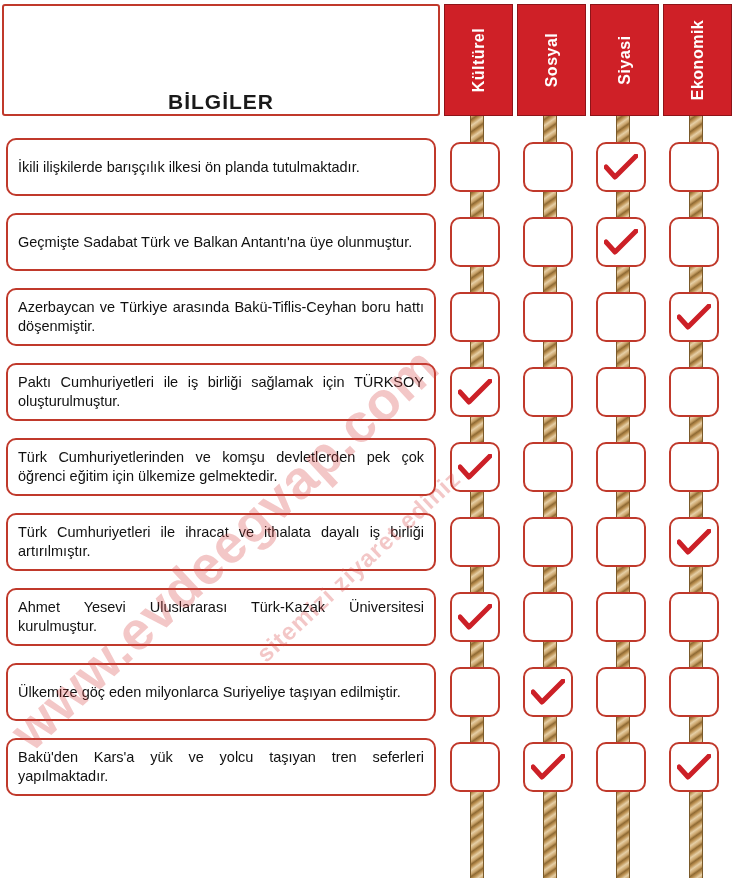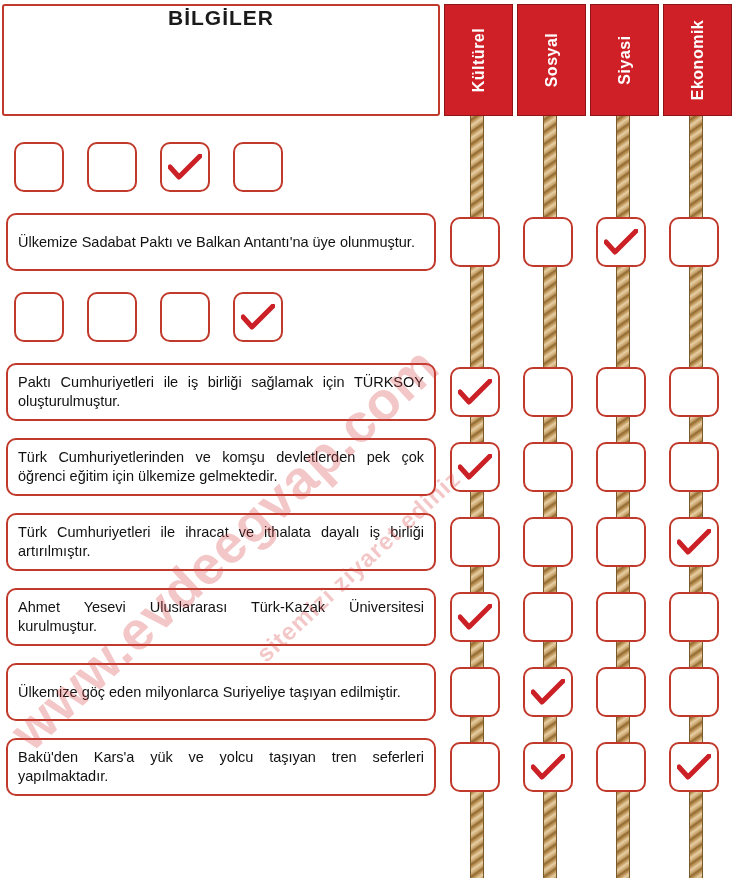--- a/index.html
+++ b/index.html
@@ -31,21 +31,21 @@
     display: flex;
     align-items: stretch;
   }
   .info-head {
     width: 438px;
     margin-left: 2px;
     border: 2px solid #c0392b;
     border-radius: 3px;
     background: #ffffff;
     display: flex;
-    align-items: flex-start;
+    align-items: flex-end;
     justify-content: center;
     box-sizing: border-box;
   }
   .info-head-label {
     font-size: 21px;
     font-weight: bold;
     letter-spacing: 1px;
     color: #1a1a1a;
   }
   .col-head {
@@ -204,71 +204,77 @@
     </div>
   </div>
 
   <div class="rope" style="left:470px;"></div>
   <div class="rope" style="left:543px;"></div>
   <div class="rope" style="left:616px;"></div>
   <div class="rope" style="left:689px;"></div>
 
   <div class="rows" id="rows-container">
       <div class="row">
-        <div class="cells">
-          <div class="cell">
-            <svg class="tick hidden" viewBox="0 0 34 26">
-              <path d="M2 13 L11 23 L32 2" fill="none" stroke="#cc2027" stroke-width="5" stroke-linecap="round" stroke-linejoin="round"></path>
-            </svg>
-          </div>
-          <div class="cell">
-            <svg class="tick hidden" viewBox="0 0 34 26">
-              <path d="M2 13 L11 23 L32 2" fill="none" stroke="#cc2027" stroke-width="5" stroke-linecap="round" stroke-linejoin="round"></path>
-            </svg>
-          </div>
-          <div class="cell">
-            <svg class="tick" viewBox="0 0 34 26">
-              <path d="M2 13 L11 23 L32 2" fill="none" stroke="#cc2027" stroke-width="5" stroke-linecap="round" stroke-linejoin="round"></path>
-            </svg>
-          </div>
-          <div class="cell">
-            <svg class="tick hidden" viewBox="0 0 34 26">
-              <path d="M2 13 L11 23 L32 2" fill="none" stroke="#cc2027" stroke-width="5" stroke-linecap="round" stroke-linejoin="round"></path>
-            </svg>
-          </div>
-        </div>
-      </div>
-      <div class="row">
-        <div class="stmt">
-          <div class="stmt-text">Ülkemize Sadabat Paktı ve Balkan Antantı'na üye olunmuştur.</div>
-        </div>
-        <div class="cells">
-          <div class="cell">
-            <svg class="tick hidden" viewBox="0 0 34 26">
-              <path d="M2 13 L11 23 L32 2" fill="none" stroke="#cc2027" stroke-width="5" stroke-linecap="round" stroke-linejoin="round"></path>
-            </svg>
-          </div>
-          <div class="cell">
-            <svg class="tick hidden" viewBox="0 0 34 26">
-              <path d="M2 13 L11 23 L32 2" fill="none" stroke="#cc2027" stroke-width="5" stroke-linecap="round" stroke-linejoin="round"></path>
-            </svg>
-          </div>
-          <div class="cell">
-            <svg class="tick" viewBox="0 0 34 26">
-              <path d="M2 13 L11 23 L32 2" fill="none" stroke="#cc2027" stroke-width="5" stroke-linecap="round" stroke-linejoin="round"></path>
-            </svg>
-          </div>
-          <div class="cell">
-            <svg class="tick hidden" viewBox="0 0 34 26">
-              <path d="M2 13 L11 23 L32 2" fill="none" stroke="#cc2027" stroke-width="5" stroke-linecap="round" stroke-linejoin="round"></path>
-            </svg>
-          </div>
-        </div>
-      </div>
-      <div class="row">
+        <div class="stmt">
+          <div class="stmt-text">İkili ilişkilerde barışçılık ilkesi ön planda tutulmaktadır.</div>
+        </div>
+        <div class="cells">
+          <div class="cell">
+            <svg class="tick hidden" viewBox="0 0 34 26">
+              <path d="M2 13 L11 23 L32 2" fill="none" stroke="#cc2027" stroke-width="5" stroke-linecap="round" stroke-linejoin="round"></path>
+            </svg>
+          </div>
+          <div class="cell">
+            <svg class="tick hidden" viewBox="0 0 34 26">
+              <path d="M2 13 L11 23 L32 2" fill="none" stroke="#cc2027" stroke-width="5" stroke-linecap="round" stroke-linejoin="round"></path>
+            </svg>
+          </div>
+          <div class="cell">
+            <svg class="tick" viewBox="0 0 34 26">
+              <path d="M2 13 L11 23 L32 2" fill="none" stroke="#cc2027" stroke-width="5" stroke-linecap="round" stroke-linejoin="round"></path>
+            </svg>
+          </div>
+          <div class="cell">
+            <svg class="tick hidden" viewBox="0 0 34 26">
+              <path d="M2 13 L11 23 L32 2" fill="none" stroke="#cc2027" stroke-width="5" stroke-linecap="round" stroke-linejoin="round"></path>
+            </svg>
+          </div>
+        </div>
+      </div>
+      <div class="row">
+        <div class="stmt">
+          <div class="stmt-text">Geçmişte Sadabat Türk ve Balkan Antantı'na üye olunmuştur.</div>
+        </div>
+        <div class="cells">
+          <div class="cell">
+            <svg class="tick hidden" viewBox="0 0 34 26">
+              <path d="M2 13 L11 23 L32 2" fill="none" stroke="#cc2027" stroke-width="5" stroke-linecap="round" stroke-linejoin="round"></path>
+            </svg>
+          </div>
+          <div class="cell">
+            <svg class="tick hidden" viewBox="0 0 34 26">
+              <path d="M2 13 L11 23 L32 2" fill="none" stroke="#cc2027" stroke-width="5" stroke-linecap="round" stroke-linejoin="round"></path>
+            </svg>
+          </div>
+          <div class="cell">
+            <svg class="tick" viewBox="0 0 34 26">
+              <path d="M2 13 L11 23 L32 2" fill="none" stroke="#cc2027" stroke-width="5" stroke-linecap="round" stroke-linejoin="round"></path>
+            </svg>
+          </div>
+          <div class="cell">
+            <svg class="tick hidden" viewBox="0 0 34 26">
+              <path d="M2 13 L11 23 L32 2" fill="none" stroke="#cc2027" stroke-width="5" stroke-linecap="round" stroke-linejoin="round"></path>
+            </svg>
+          </div>
+        </div>
+      </div>
+      <div class="row">
+        <div class="stmt">
+          <div class="stmt-text">Azerbaycan ve Türkiye arasında Bakü-Tiflis-Ceyhan boru hattı döşenmiştir.</div>
+        </div>
         <div class="cells">
           <div class="cell">
             <svg class="tick hidden" viewBox="0 0 34 26">
               <path d="M2 13 L11 23 L32 2" fill="none" stroke="#cc2027" stroke-width="5" stroke-linecap="round" stroke-linejoin="round"></path>
             </svg>
           </div>
           <div class="cell">
             <svg class="tick hidden" viewBox="0 0 34 26">
               <path d="M2 13 L11 23 L32 2" fill="none" stroke="#cc2027" stroke-width="5" stroke-linecap="round" stroke-linejoin="round"></path>
             </svg>

